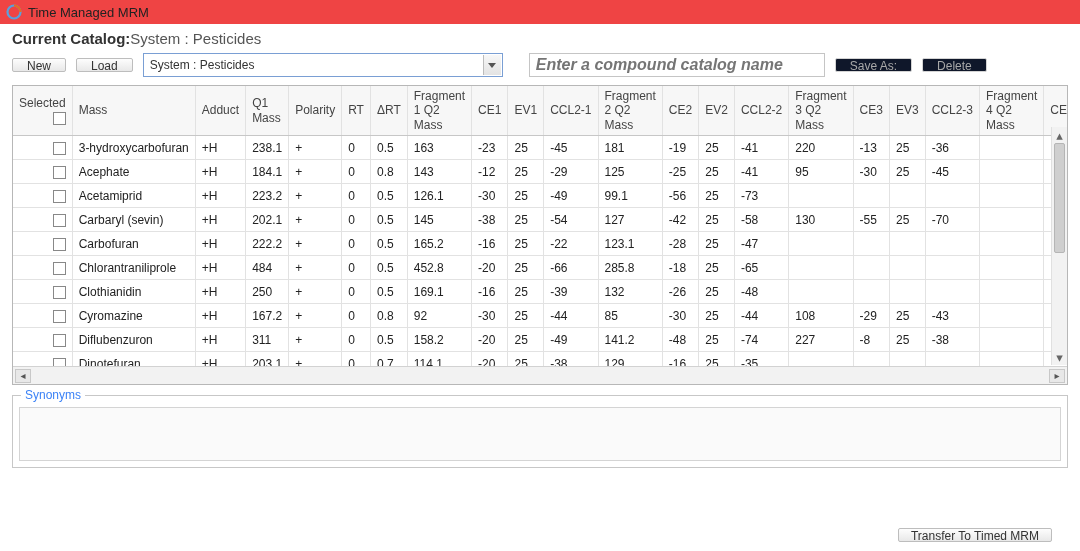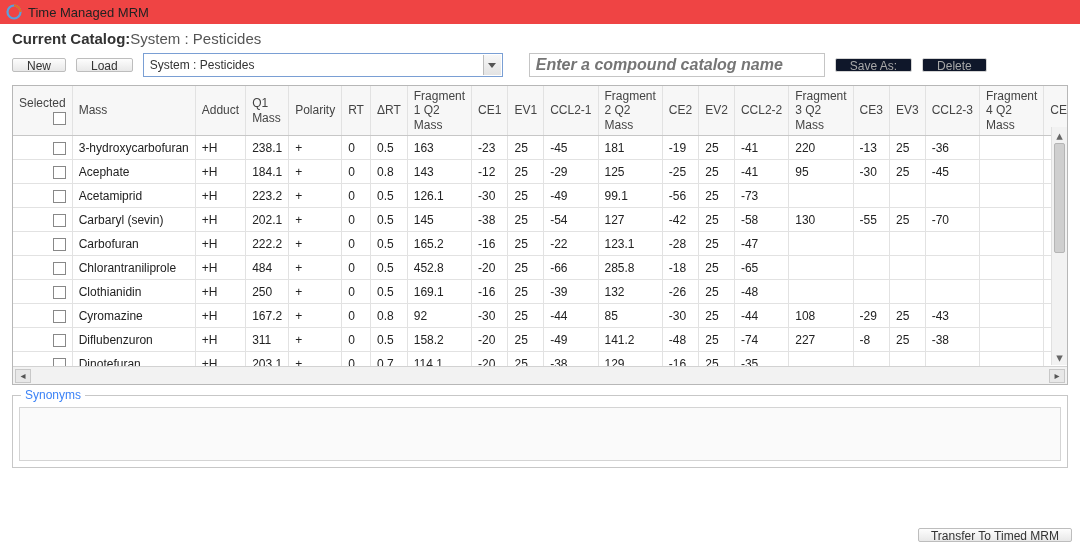--- a/index.html
+++ b/index.html
@@ -197,21 +197,21 @@
 }
 .fieldset-body {
   margin: -4px 6px 6px 6px;
   height: 54px;
   border: 1px solid #d4d4d4;
   background: #fafafa;
 }
 .footer {
   position: absolute;
   bottom: 8px;
-  right: 8px;
+  right: 28px;
 }
 .footer .btn { padding: 0 12px; }
 .chev-down {
   width: 0; height: 0;
   border-left: 4px solid transparent;
   border-right: 4px solid transparent;
   border-top: 5px solid #555;
 }
 </style>
 </head>

